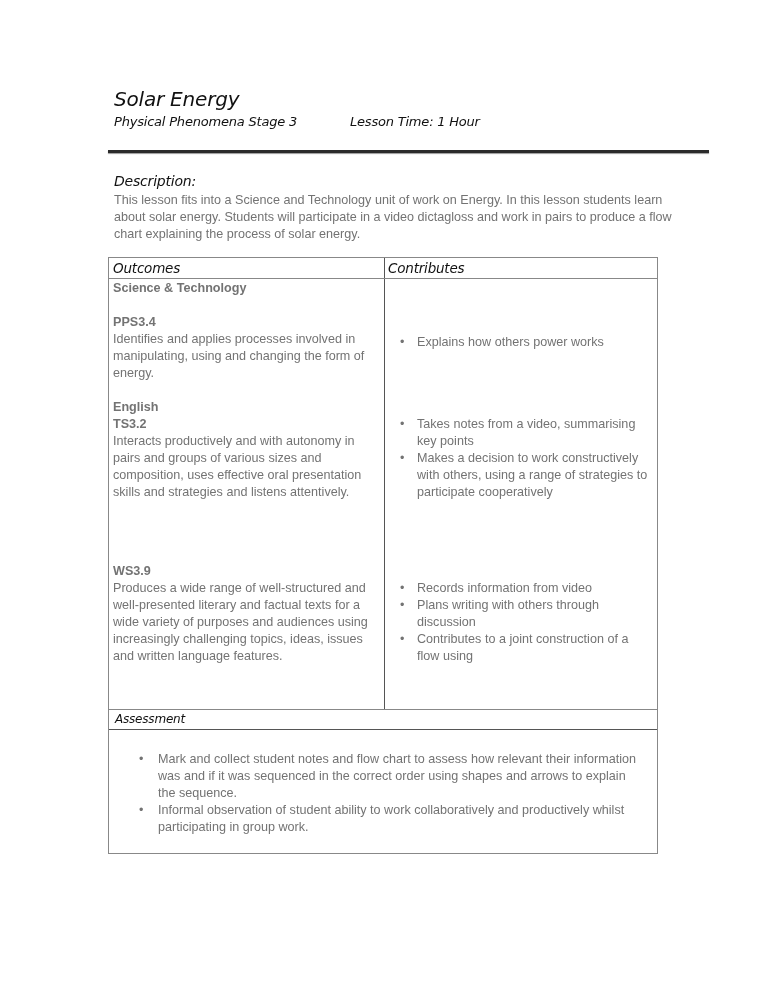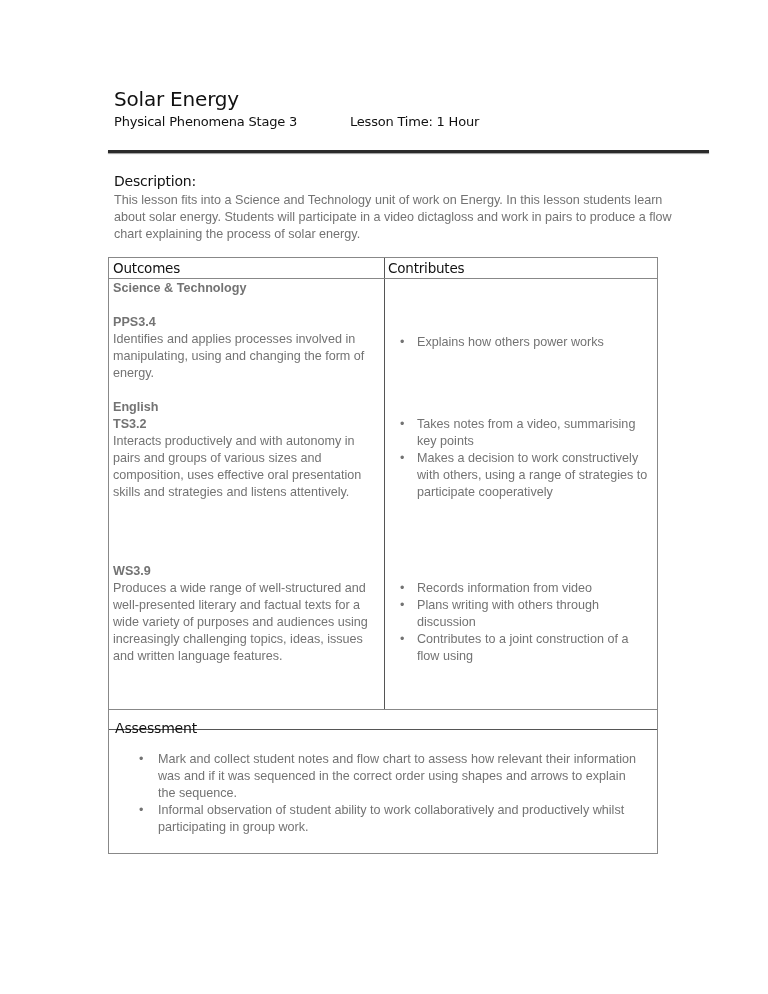--- a/index.html
+++ b/index.html
@@ -1,17 +1,17 @@
 <!DOCTYPE html>
 <html><head>
   <meta charset="utf-8">
   <style>
     html, body { margin: 0; padding: 0; background: #ffffff; }
     body { width: 768px; height: 994px; position: relative; overflow: hidden; color: #1a1a1a; }
-    .hand { font-family: "DejaVu Sans", sans-serif; color: #111; letter-spacing: -0.2px; }
+    .hand { font-family: "DejaVu Sans", sans-serif; font-style: italic; color: #111; letter-spacing: -0.2px; }
     .body-text { font-family: "Liberation Sans", sans-serif; font-size: 12.6px; line-height: 17px; color: #737373; }
     .bold { font-weight: bold; }
 
     #title { position: absolute; left: 114px; top: 87px; font-size: 20px; line-height: 24px; }
     #subtitle { position: absolute; left: 114px; top: 114px; font-size: 13px; line-height: 16px; }
     #lesson-time { position: absolute; left: 350px; top: 114px; font-size: 13px; line-height: 16px; }
     #rule { position: absolute; left: 108px; top: 150px; width: 601px; height: 3px; background: #2b2b2b; box-shadow: 0 1px 1px #999; }
 
     #desc-heading { position: absolute; left: 114px; top: 173px; font-size: 14px; line-height: 16px; }
     #desc-text { position: absolute; left: 114px; top: 192px; width: 560px; }
@@ -22,21 +22,21 @@
     .th { position: absolute; top: 2px; font-size: 13.5px; line-height: 16px; }
     #th-outcomes { left: 4px; }
     #th-indicators { left: 279px; }
 
     .cell-block { position: absolute; left: 4px; width: 268px; }
     .ind-list { position: absolute; left: 289px; width: 255px; margin: 0; padding: 0; list-style: none; }
     .ind-list li { position: relative; padding-left: 19px; }
     .ind-list li .bullet { position: absolute; left: 2px; top: 0; }
 
     #assess-header { position: absolute; left: 108px; top: 709px; width: 550px; height: 21px; border: 1px solid #888; box-sizing: border-box; border-bottom: 1px solid #555; }
-    #assess-title { position: absolute; left: 6px; top: 10px; font-size: 14px; line-height: 16px; }
+    #assess-title { position: absolute; left: 6px; top: 1px; font-size: 12px; line-height: 16px; }
     #assess-box { position: absolute; left: 108px; top: 729px; width: 550px; height: 125px; border: 1px solid #888; border-top: none; box-sizing: border-box; }
     #assess-list { position: absolute; left: 30px; top: 22px; width: 500px; margin: 0; padding: 0; list-style: none; }
     #assess-list li { position: relative; padding-left: 19px; }
     #assess-list li .bullet { position: absolute; left: 0; top: 0; }
   </style>
 </head>
 <body>
 
 <div id="title" class="hand">Solar Energy</div>
 <div id="subtitle" class="hand">Physical Phenomena Stage 3</div>

